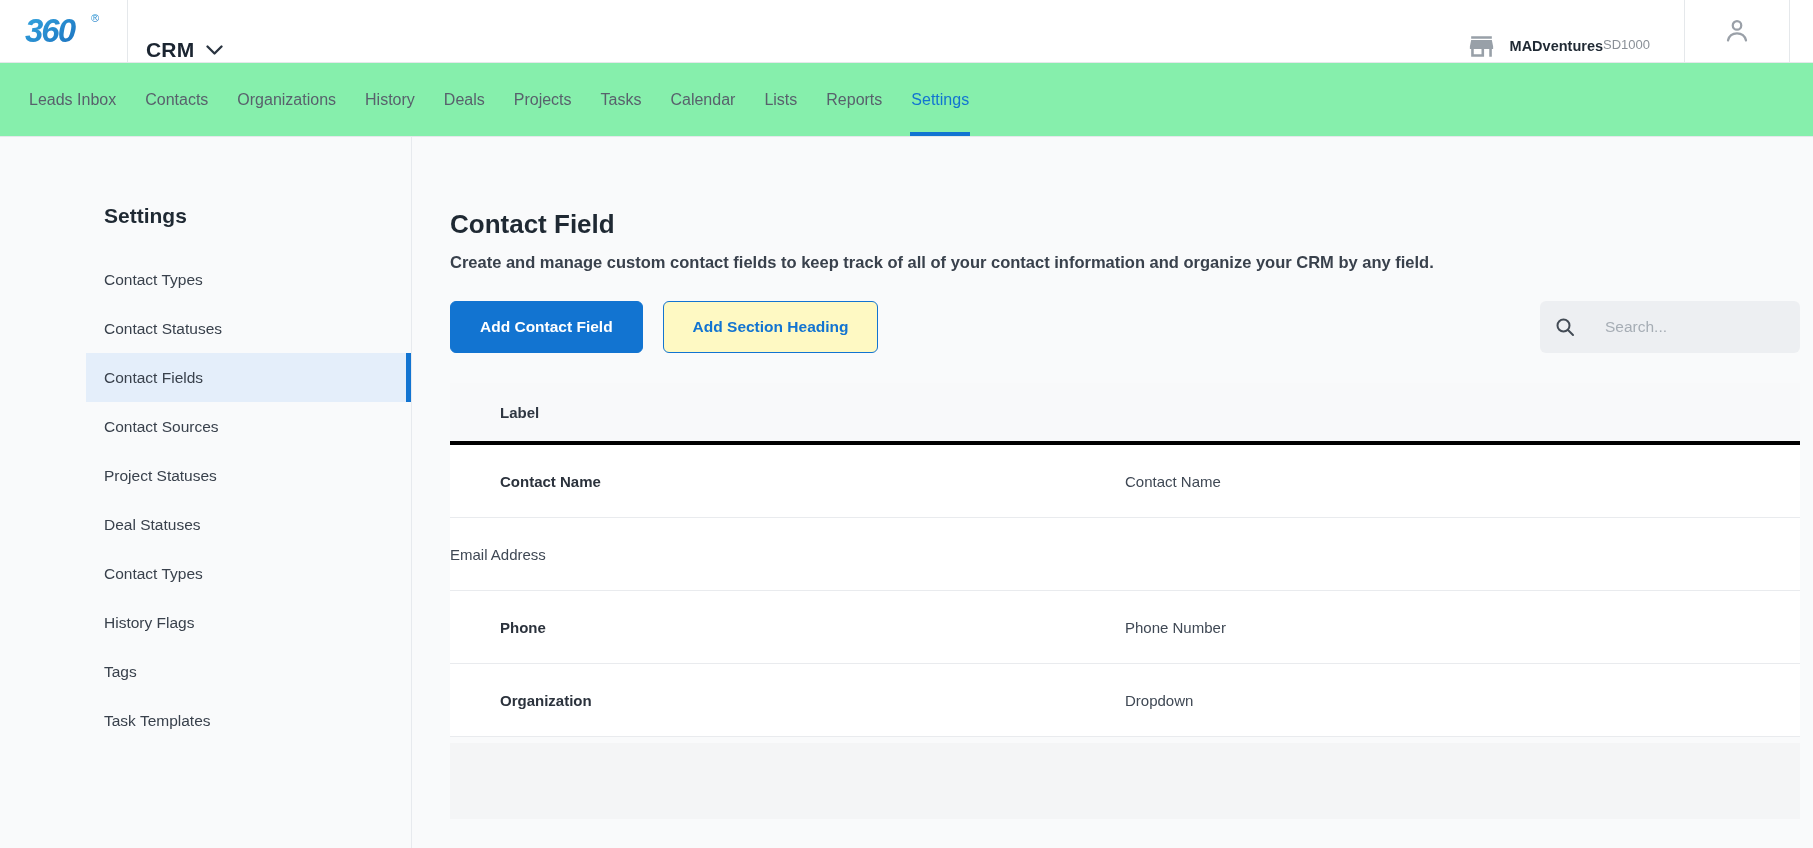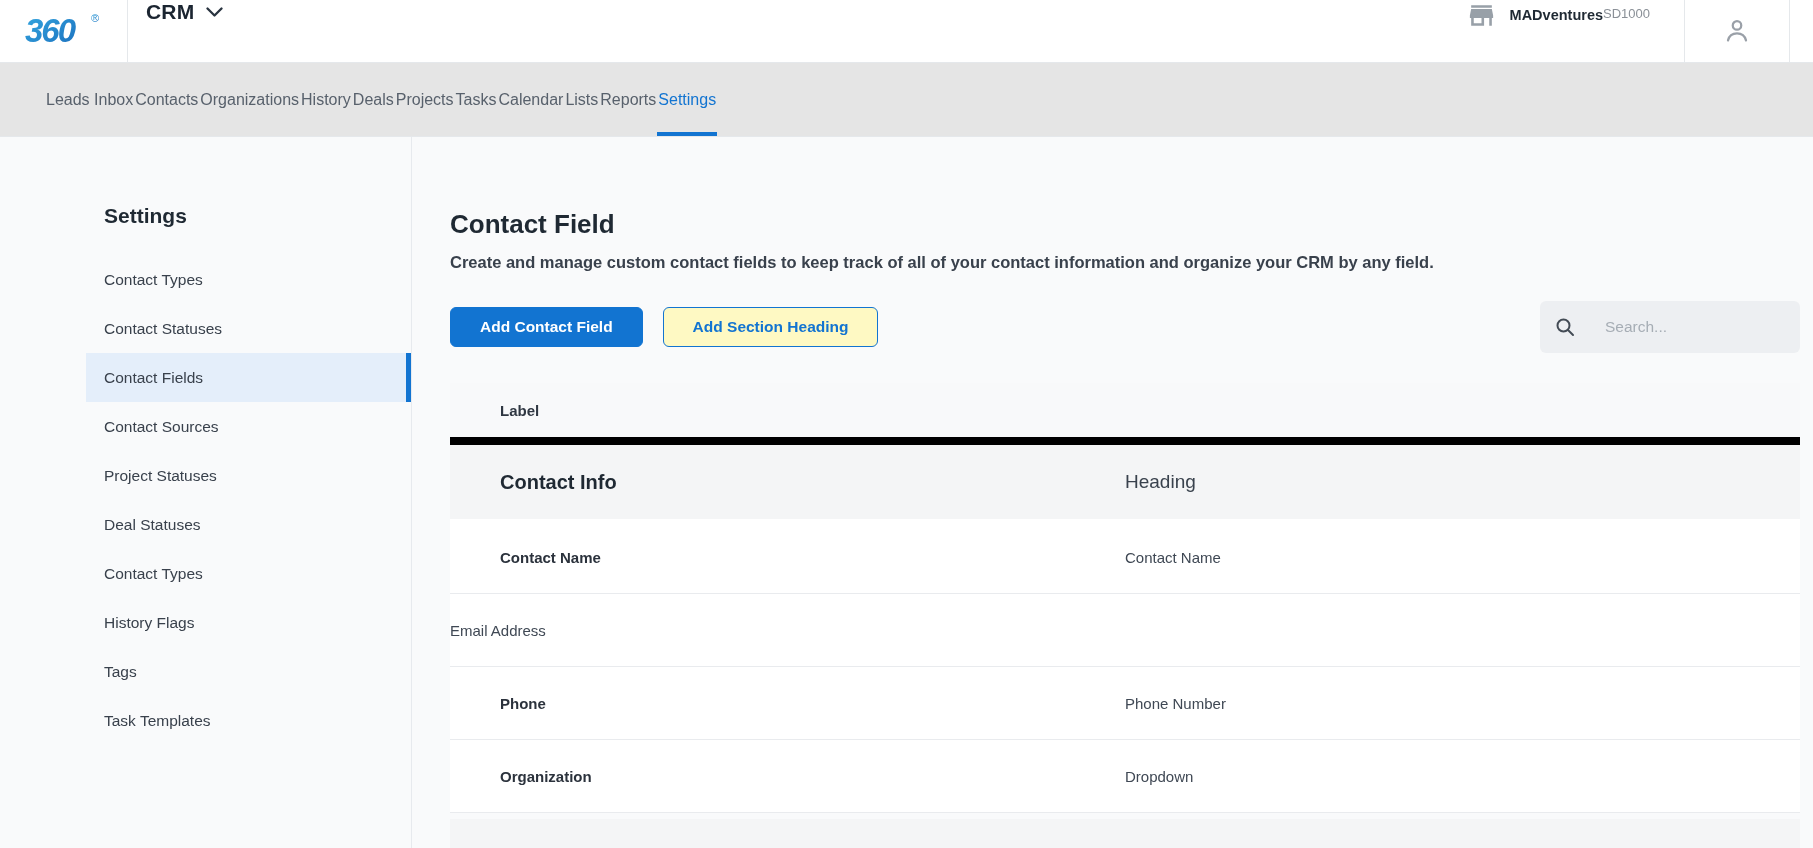--- a/index.html
+++ b/index.html
@@ -4,37 +4,37 @@
 <style>
   * { margin:0; padding:0; box-sizing:border-box; }
   html,body { background:#fff; }
   .page {
     position:relative; width:1813px; height:848px; overflow:hidden;
     font-family:"Liberation Sans", sans-serif; background:#f9fafb; color:#212b36;
   }
   
   .header {
     height:63px; background:#fff; border-bottom:1px solid #e5e8eb;
-    display:flex; align-items:flex-start;
+    display:flex; align-items:flex-end;
   }
   .logo-cell { width:127px; height:100%; display:flex; align-items:center; justify-content:center; cursor:pointer; }
   .vdiv { width:1px; align-self:stretch; background:#e5e8eb; }
   .app-switcher { margin-left:18px; display:flex; align-items:center; gap:12px; cursor:pointer; }
   .app-name { font-size:21px; font-weight:700; color:#1b2531; letter-spacing:.2px; }
   .spacer { flex:1; }
   .account { display:flex; align-items:center; gap:13px; margin-right:34px; cursor:pointer; }
   .account-text { display:flex; line-height:1.25; }
   .account-name { font-size:14.5px; font-weight:700; color:#1f2933; }
   .account-id { font-size:13px; color:#8a9097; }
   .user-cell { width:104px; height:100%; display:flex; align-items:center; justify-content:center; cursor:pointer; }
   .header-endpad { width:23px; height:100%; }
   
   .modnav {
-    height:74px; background:#e5e5e5; border-bottom:1px solid #e5e8eb;
-    display:flex; align-items:stretch; padding-left:45px; 
+    height:74px; background:#86efac; border-bottom:1px solid #e5e8eb;
+    display:flex; align-items:stretch; padding-left:28px; gap:27px;
   }
   .modtab {
     display:inline-flex; align-items:center; font-size:16px; color:#58616c;
     border-bottom:4px solid transparent; padding:4px 1px 0 1px; cursor:pointer; white-space:nowrap;
   }
   .modtab.active { color:#1274d1; border-bottom-color:#1274d1; }
   
   .body { display:flex; height:711px; background:#f9fafb; }
   .sidebar { width:412px; border-right:1px solid #e7eaee; flex:0 0 412px; position:relative; }
   .side-title { margin:66px 0 26px 104px; font-size:21px; font-weight:700; color:#1f2933; line-height:26px; }
@@ -44,36 +44,36 @@
   }
   .side-item.active { background:#e4eefa; }
   .side-item.active::after {
     content:""; position:absolute; right:0; top:0; width:5px; height:100%; background:#1274d1;
   }
   
   .main { flex:1; padding:70px 13px 0 38px; }
   .page-title { font-size:26px; font-weight:700; color:#1f2933; line-height:34px; }
   .page-desc { margin-top:10px; font-size:16.5px; color:#39414c; line-height:22px;font-weight:bold; }
   .actions { margin-top:28px; display:flex; align-items:center; gap:20px; height:52px; }
-  .btn { height:40px; border-radius:6px; font-family:inherit; font-size:15.5px; font-weight:700; padding:0 29px; cursor:pointer; }
+  .btn { height:52px; border-radius:6px; font-family:inherit; font-size:15.5px; font-weight:700; padding:0 29px; cursor:pointer; }
   .btn-primary { background:#1274d1; border:1px solid #1274d1; color:#fff; }
   .btn-outline { background:#fef9c3; border:1px solid #1274d1; color:#1274d1; }
   .searchbox {
     margin-left:auto; width:260px; height:52px; background:#edeff2; border-radius:6px;
     display:flex; align-items:center; padding:0 14px; gap:29px;
   }
   .searchbox input {
     flex:1; border:none; outline:none; background:transparent;
     font-family:inherit; font-size:15.5px; color:#39414c; min-width:0;
   }
   .searchbox input::placeholder { color:#a6adb5; }
   
   .table { margin-top:30px; }
   .trow { display:flex; align-items:center; }
-  .thead { height:62px; background:#f8f9fa; border-bottom:8px solid #000000; }
+  .thead { height:62px; background:#f8f9fa; border-bottom:4px solid #000000; }
   .th { font-size:15px; font-weight:700; color:#2f3742; }
   .col1 { width:50%; padding-left:50px; }
   .col2 { width:50%; }
   .row-heading { height:76px; background:#f4f5f6; border-bottom:2px solid #fff; cursor:pointer; }
   .row-heading .cell-label { font-size:20px; font-weight:700; color:#1f2933; }
   .row-heading .cell-type { font-size:19px; color:#39424d; }
   .row-field { height:73px; background:#fff; border-bottom:1px solid #e9ebee; cursor:pointer; }
   .row-field .cell-label { font-size:15px; font-weight:700; color:#2b323c; }
   .row-field .cell-type { font-size:15px; color:#3f4854; }
   .row-partial { height:76px; background:#f4f5f6; margin-top:6px; }
@@ -168,24 +168,20 @@
           </svg>
           <input type="text" placeholder="Search..." style="">
         </div>
       </div>
 
       <div class="table">
         <div class="trow thead">
           <div class="th col1">Label</div>
         </div>
 
-        <div class="trow row-heading">
-          <div class="cell-label col1">Contact Info</div>
-          <div class="cell-type col2">Heading</div>
-        </div>
 
         <div class="trow row-field">
           <div class="cell-label col1">Contact Name</div>
           <div class="cell-type col2">Contact Name</div>
         </div>
 
         <div class="trow row-field">
           <div class="cell-type col2">Email Address</div>
         </div>
 

